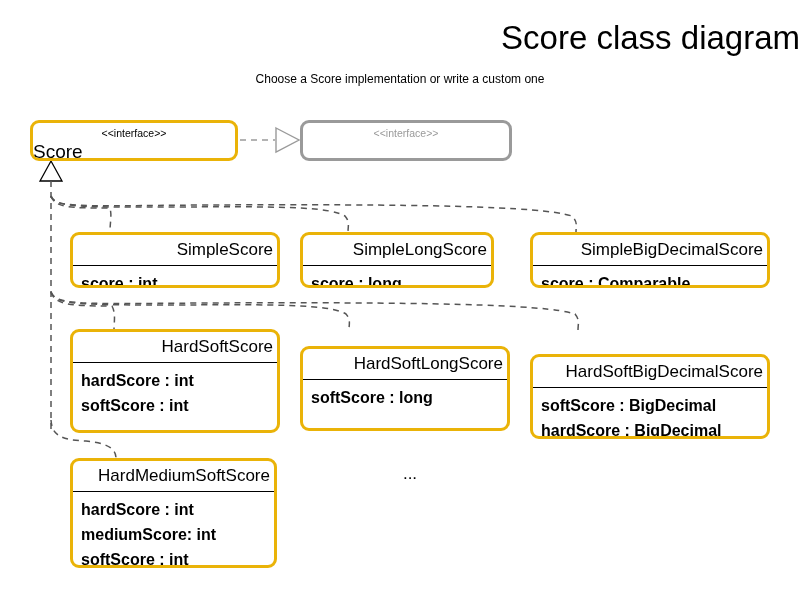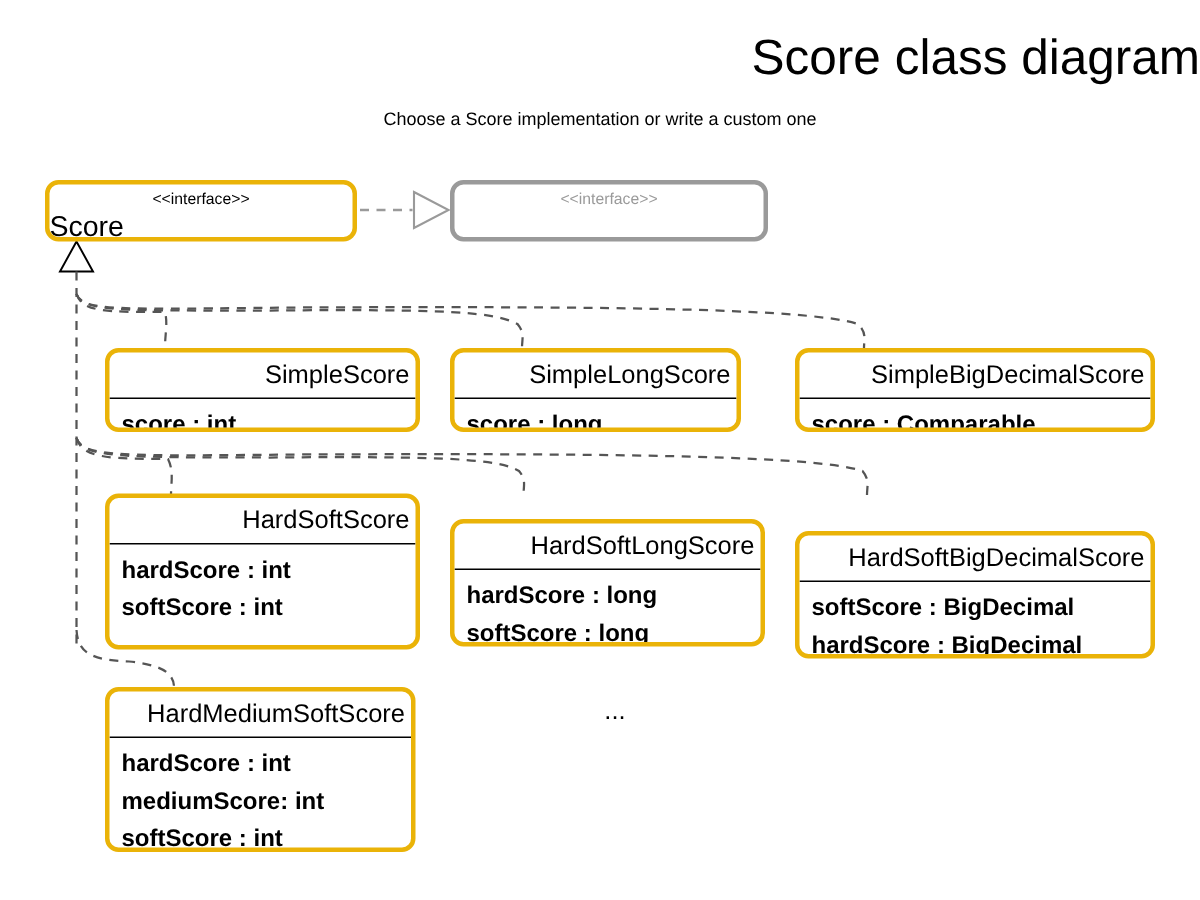--- a/index.html
+++ b/index.html
@@ -178,21 +178,20 @@
     <div class="class-title">HardSoftScore</div>
     <div class="class-attrs">
       <span class="attr">hardScore : int</span>
       <span class="attr">softScore : int</span>
     </div>
   </div>
 
   <div class="uml-box" style="left:300px; top:346px; width:210px; height:85px;">
     <div class="class-title">HardSoftLongScore</div>
     <div class="class-attrs">
-      <span class="attr">hardScore : long</span>
       <span class="attr">softScore : long</span>
     </div>
   </div>
 
   <div class="uml-box" style="left:530px; top:330px; width:240px; height:85px;margin-top:24px;">
     <div class="class-title">HardSoftBigDecimalScore</div>
     <div class="class-attrs">
       <span class="attr">softScore : BigDecimal</span>
       <span class="attr">hardScore : BigDecimal</span>
     </div>

